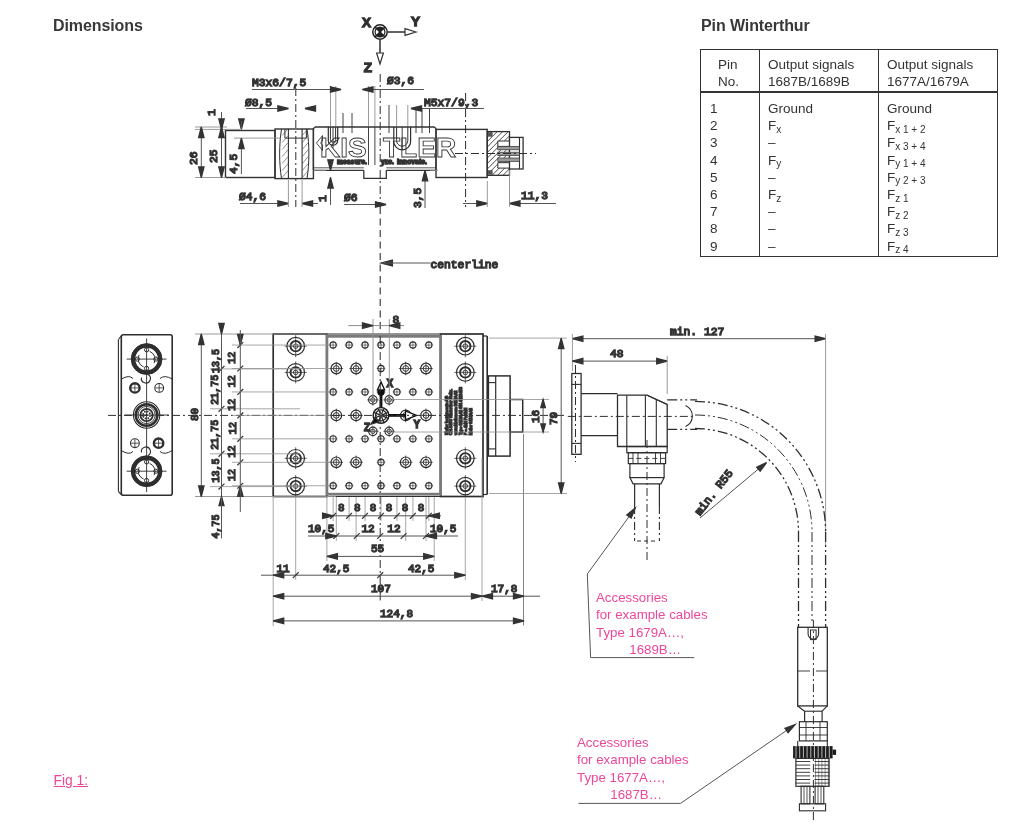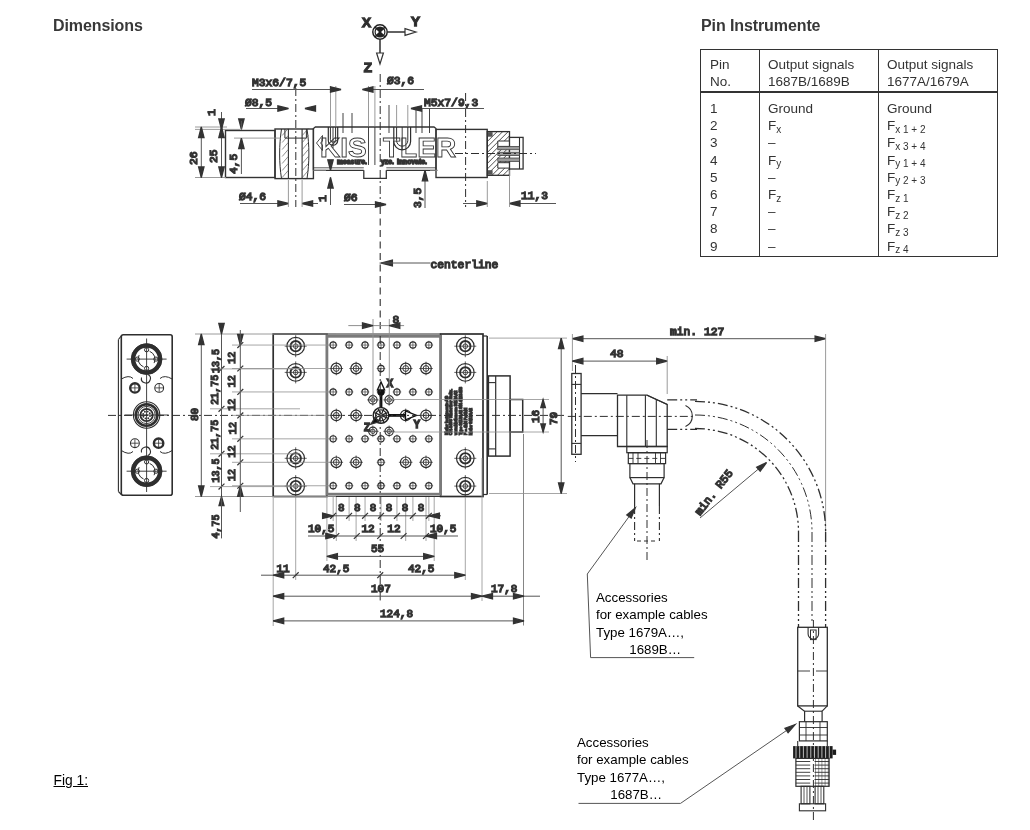--- a/index.html
+++ b/index.html
@@ -4,34 +4,34 @@
 <style>
 html,body{margin:0;padding:0;background:#fff;}
 #page{position:relative;width:1030px;height:830px;background:#fff;overflow:hidden;
   font-family:"Liberation Sans",sans-serif;color:#333;}
 .hd{position:absolute;font-size:16px;font-weight:bold;color:#383838;letter-spacing:-0.1px;}
 #tablewrap{position:absolute;left:700px;top:49px;width:296px;height:206px;border:1.6px solid #333;}
 #tablewrap .vline{position:absolute;top:0;bottom:0;width:1.4px;background:#333;}
 #tablewrap .hline{position:absolute;left:0;right:0;height:1.8px;background:#333;}
 .tcell{position:absolute;font-size:13.5px;color:#333;line-height:17.2px;white-space:pre;}
 sub{font-size:10px;vertical-align:baseline;position:relative;top:2.5px;line-height:0;display:inline-block;}
-.txtblk{position:absolute;font-size:13.3px;color:#000000;line-height:17.6px;white-space:pre;}
+.txtblk{position:absolute;font-size:13.3px;color:#ec4899;line-height:17.6px;white-space:pre;}
 svg{position:absolute;left:0;top:0;}
 </style>
 </head>
 <body>
 <div id="page">
   <div class="hd" style="left:53px;top:16.5px;">Dimensions</div>
-  <div class="hd" style="left:701px;top:16.5px;">Pin Instrumente</div>
+  <div class="hd" style="left:701px;top:16.5px;">Pin Winterthur</div>
 
   <div id="tablewrap">
     <div class="vline" style="left:58px;"></div>
     <div class="vline" style="left:177px;"></div>
     <div class="hline" style="top:41px;"></div>
-    <div class="tcell" style="left:9px;top:6px;">Pin
+    <div class="tcell" style="left:17px;top:6px;">Pin
 No.</div>
     <div class="tcell" style="left:67px;top:6px;">Output signals
 1687B/1689B</div>
     <div class="tcell" style="left:186px;top:6px;">Output signals
 1677A/1679A</div>
     <div class="tcell" style="left:9px;top:50px;">1
 2
 3
 4
 5

